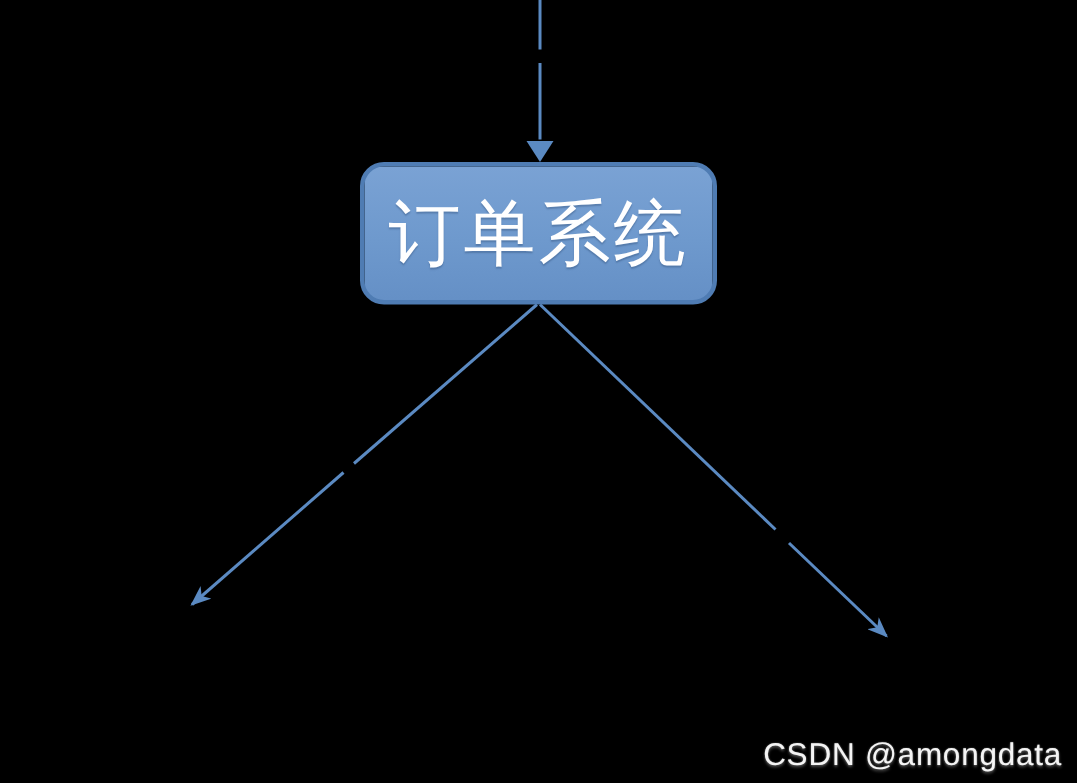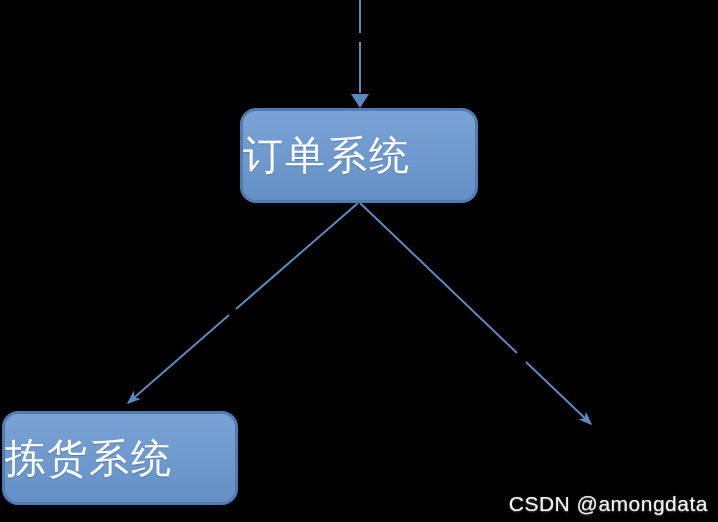--- a/index.html
+++ b/index.html
@@ -16,26 +16,26 @@
     left: 0; top: 0;
     width: 718px; height: 522px;
     z-index: 1;
   }
   .node {
     position: absolute;
     z-index: 2;
     box-sizing: border-box;
     display: flex;
     align-items: center;
-    justify-content: flex-start;
+    justify-content: center;
     border: 3px solid #4f7cb3;
     border-radius: 16px;
     background: linear-gradient(180deg, #7aa2d4 0%, #6e99cd 55%, #6590c6 100%);
     color: #ffffff;
-    font-size: 40px;
+    font-size: 48px;
     letter-spacing: 2px;
     text-shadow: 0 1px 1px rgba(40,70,110,0.35);
     white-space: nowrap;
   }
   .node-order    { left: 240px; top: 108px; width: 238px; height: 95px; }
   .node-picking  { left: 2px;   top: 411px; width: 236px; height: 94px; }
   .node-capacity { left: 478px; top: 428px; width: 236px; height: 91px; }
   .watermark {
     position: absolute;
     z-index: 3;
@@ -74,20 +74,17 @@
     <g stroke="#5b8ac2" stroke-width="2" fill="none">
       <line x1="360" y1="203" x2="517" y2="353"></line>
       <line x1="526" y1="362" x2="591" y2="424" marker-end="url(#arrowhead)"></line>
     </g>
   </svg>
 
   <div class="node node-order">
     <span>订单系统</span>
   </div>
 
-  <div class="node node-picking">
-    <span>拣货系统</span>
-  </div>
 
 
   <div class="watermark">CSDN @amongdata</div>
 
 </div>
 
 </body></html>

